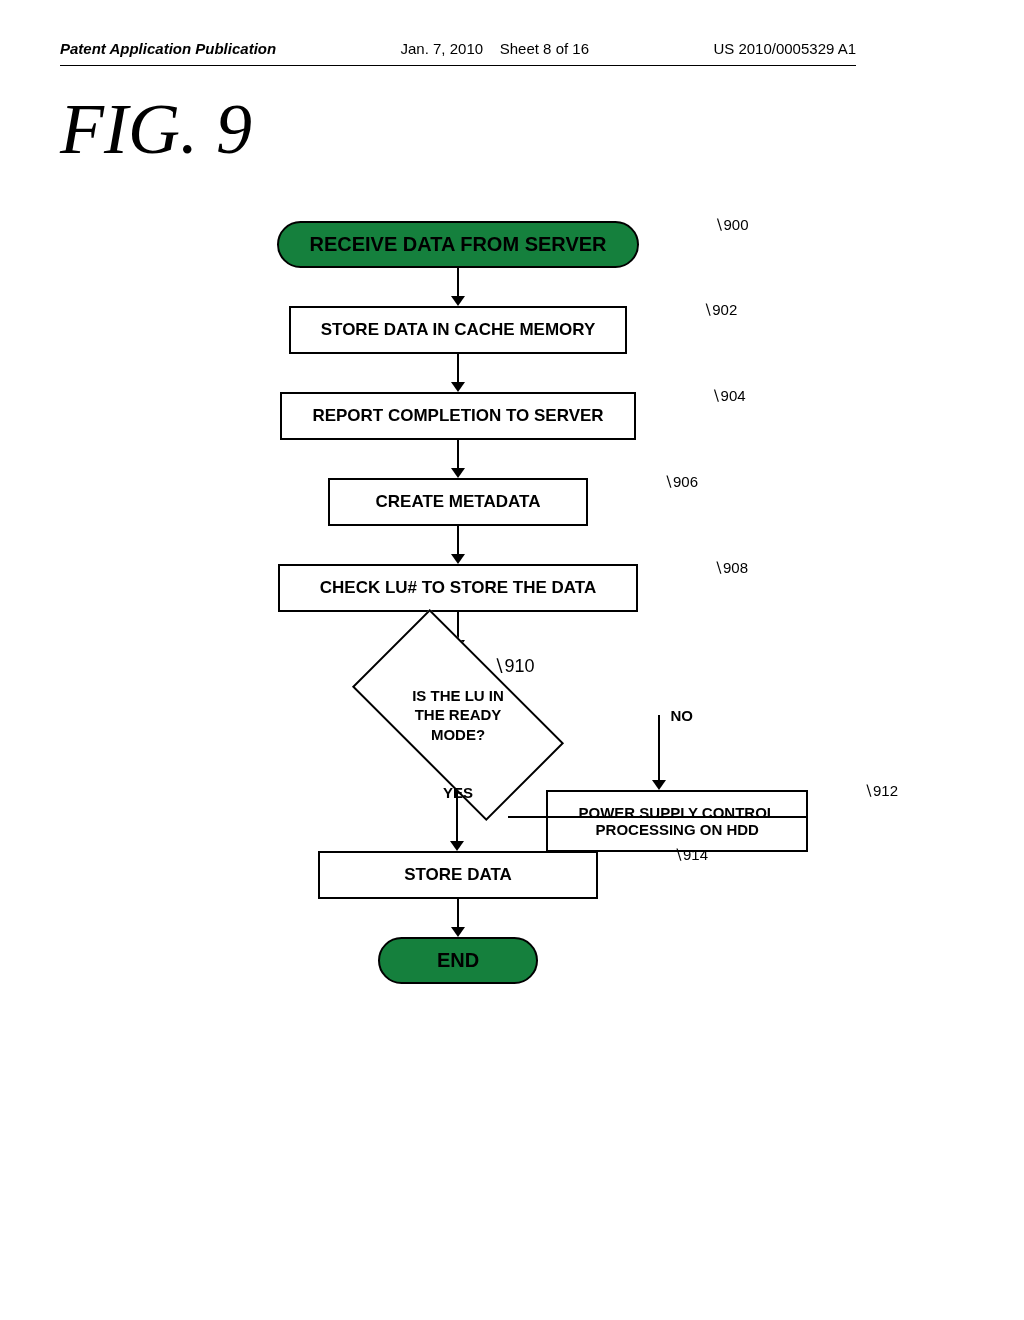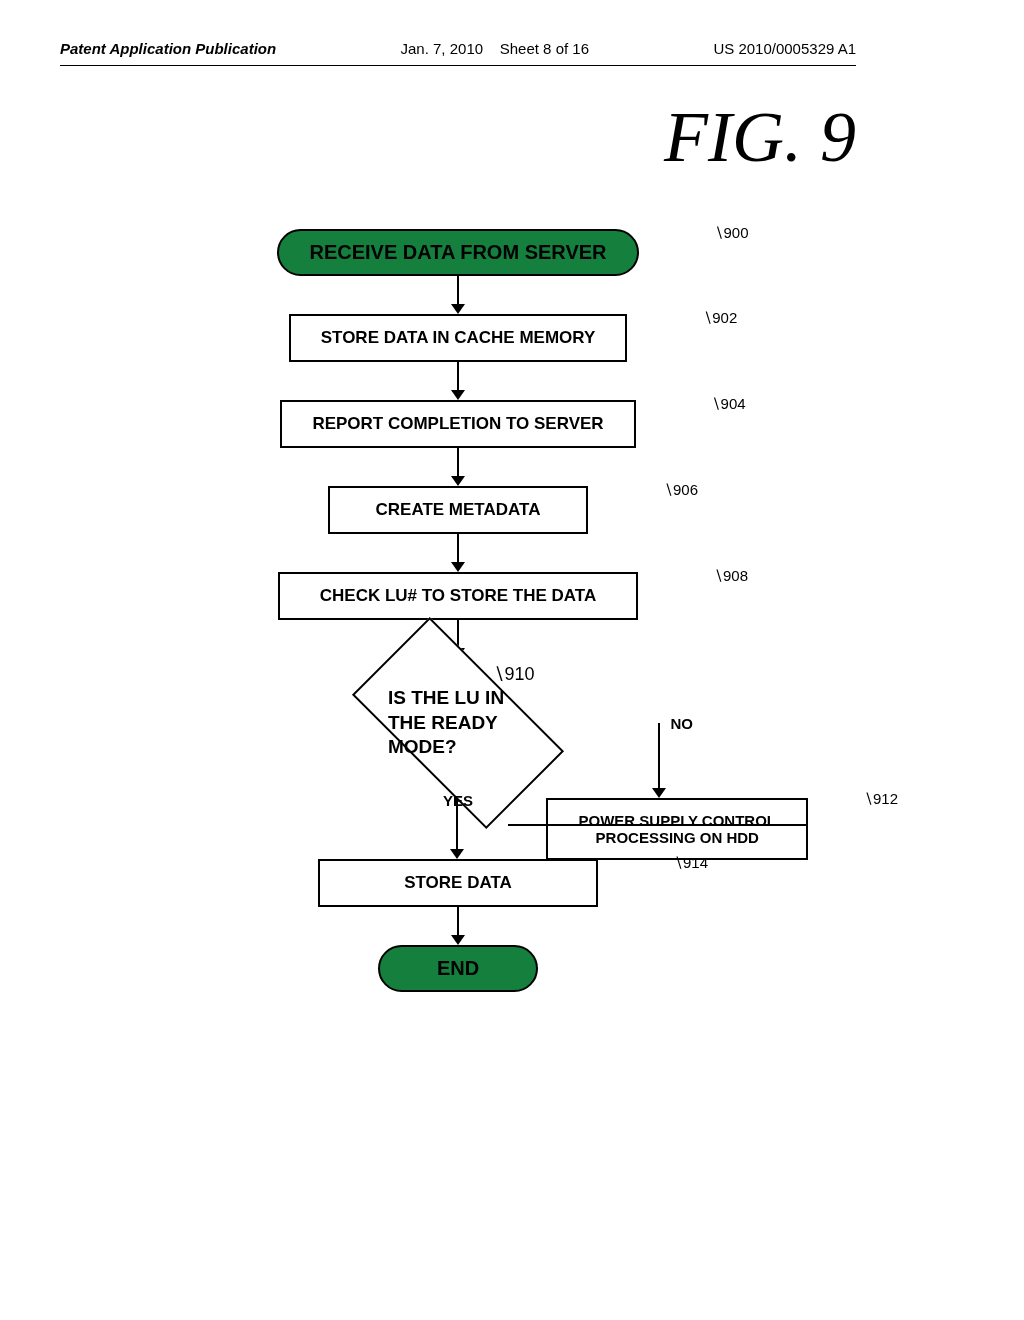--- a/index.html
+++ b/index.html
@@ -38,25 +38,25 @@
     .header-center {
       font-size: 15px;
       text-align: right;
     }
 
     .header-right {
       font-size: 15px;
     }
 
     .figure-title {
-      text-align: right;
+      text-align: left;
       font-size: 72px;
       font-style: italic;
       font-weight: normal;
-      margin: 30px 0 50px 0;
+      margin: 22px 0 50px 0;
       font-family: 'Times New Roman', serif;
     }
 
     .connector-short { height: 28px; }
 
     .rounded-rect {
       border: 2px solid #000;
       border-radius: 30px;
       padding: 10px 30px;
       font-size: 20px;
@@ -83,22 +83,22 @@
       background: #fff;
       position: absolute;
       left: 50%;
       top: 50%;
       margin-left: -95px;
       margin-top: -55px;
     }
 
     .diamond-text {
       position: absolute;
-      text-align: left;
-      font-size: 19px;
+      text-align: center;
+      font-size: 15px;
       font-weight: bold;
       z-index: 2;
       line-height: 1.3;
       width: 140px;
       left: 50%;
       transform: translateX(-50%);
     }
 
     
     .flowchart-wrapper {

